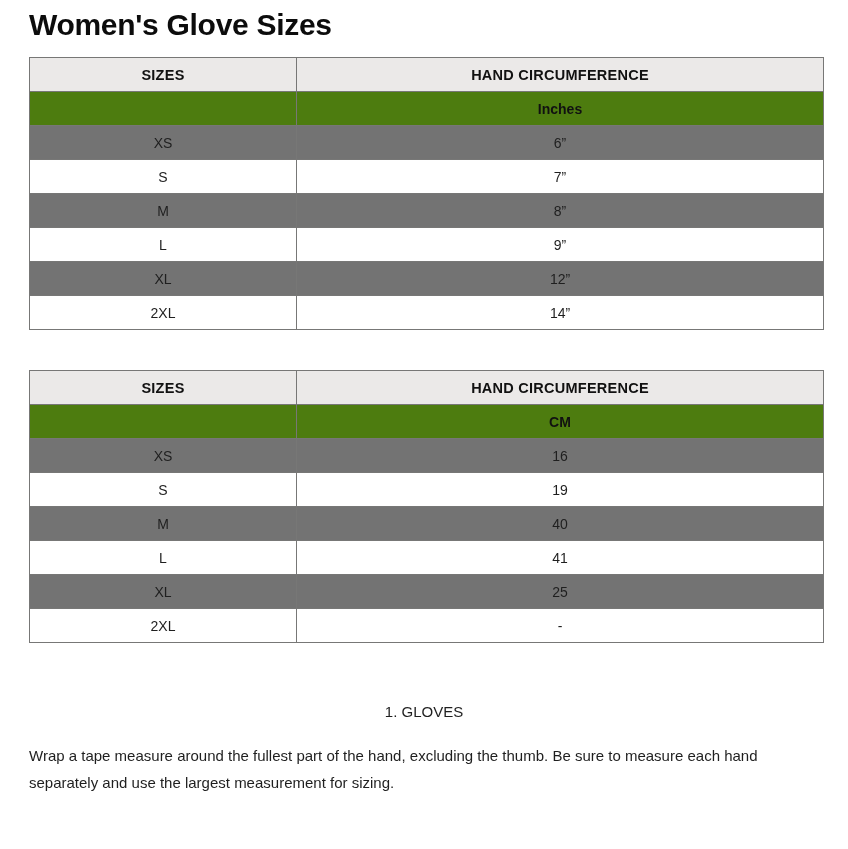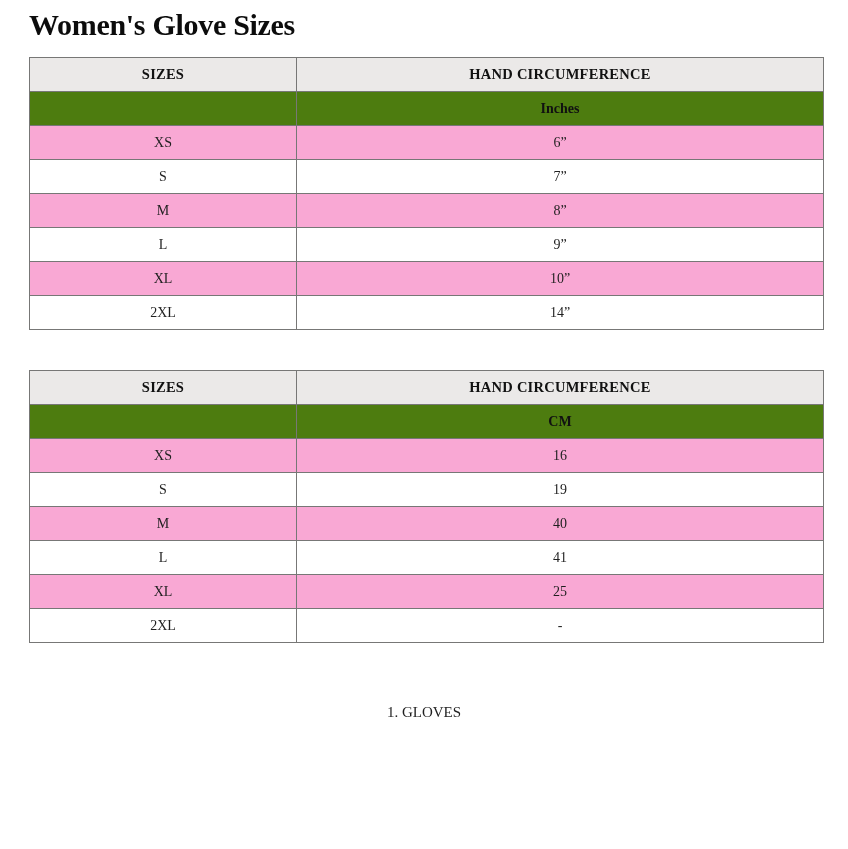--- a/index.html
+++ b/index.html
@@ -13,21 +13,20 @@
     font-family: "Liberation Sans", sans-serif;
     color: #1a1a1a;
     -webkit-font-smoothing: antialiased;
   }
 
   .page {
     position: relative;
     width: 848px;
     height: 686px;
     box-sizing: border-box;
-    font-family: Liberation Serif, serif;
   }
 
   
   .page-title {
     position: absolute;
     left: 29px;
     top: 5px;
     margin: 0;
     font-size: 30px;
     font-weight: 700;
@@ -73,21 +72,21 @@
     height: 33px;
   }
 
   .row-unit td {
     background: #4d7c0f;
     font-weight: 700;
     font-size: 14px;
     color: #111111;
   }
 
-  .row-shaded td { background: #f9a8d4; }
+  .row-shaded td { background: #737373; }
   .row-plain td  { background: #ffffff; }
 
   
   .measure-block {
     position: absolute;
     left: 29px;
     top: 683px;
     width: 790px;
   }
   .measure-heading {
@@ -151,21 +150,21 @@
       <tr class="row-shaded">
         <td>M</td>
         <td>8”</td>
       </tr>
       <tr class="row-plain">
         <td>L</td>
         <td>9”</td>
       </tr>
       <tr class="row-shaded">
         <td>XL</td>
-        <td>10”</td>
+        <td>12”</td>
       </tr>
       <tr class="row-plain">
         <td>2XL</td>
         <td>14”</td>
       </tr>
     </tbody>
   </table>
 
   <table class="size-table table-cm">
     <colgroup>
@@ -205,15 +204,16 @@
       </tr>
       <tr class="row-plain">
         <td>2XL</td>
         <td>-</td>
       </tr>
     </tbody>
   </table>
 
   <div class="measure-block">
     <p class="measure-subheading">1. GLOVES</p>
+    <p class="measure-body">Wrap a tape measure around the fullest part of the hand, excluding the thumb. Be sure to measure each hand separately and use the largest measurement for sizing.</p>
   </div>
 
 </div>
 
 </body></html>

